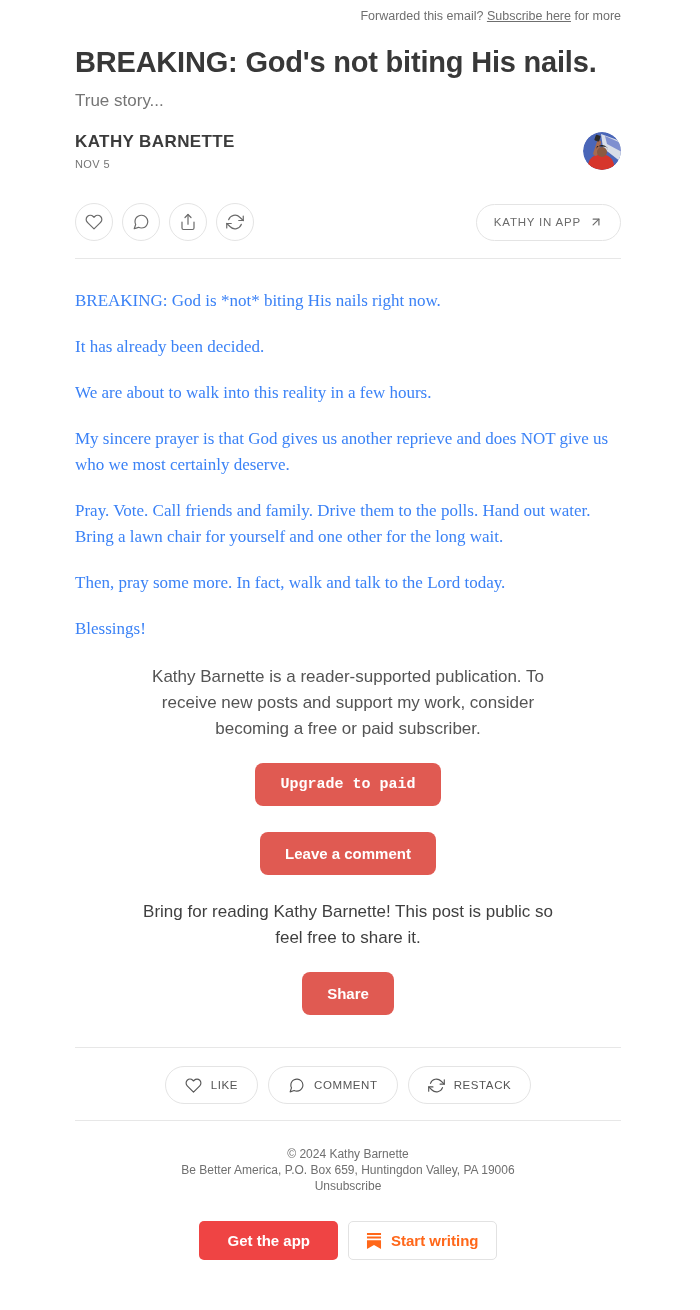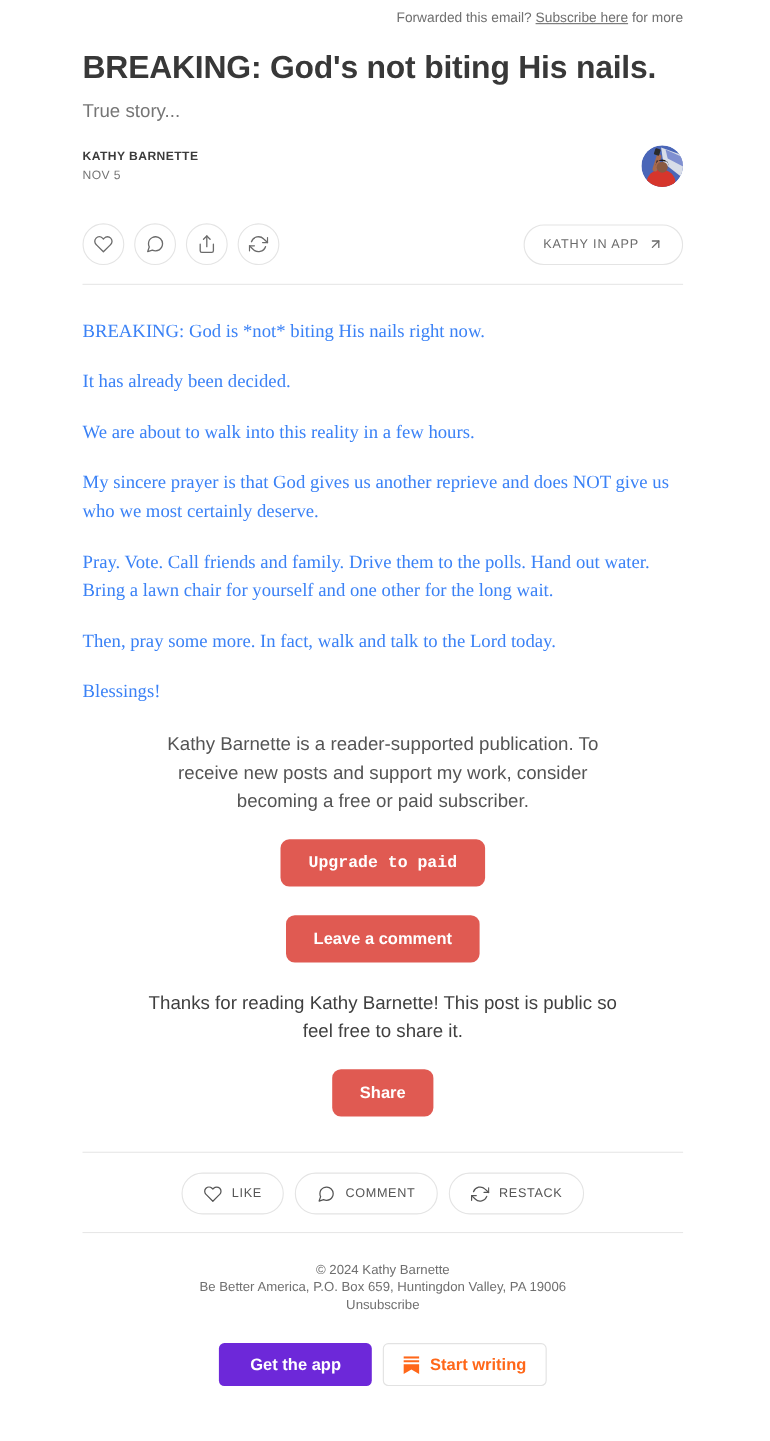--- a/index.html
+++ b/index.html
@@ -33,21 +33,21 @@
     margin-top: 11px;
     font-size: 17px;
     color: #757575;
   }
 
   
   .author-row {
     margin-top: 21px;
     display: flex; align-items: center; justify-content: space-between;
   }
-  .author-name { font-size: 11px; font-weight: 700; letter-spacing: 0.4px; color: #3b3b3b; }
+  .author-name { font-size: 17px; font-weight: 700; letter-spacing: 0.4px; color: #3b3b3b; }
   .post-date { margin-top: 6px; font-size: 11px; letter-spacing: 0.4px; color: #757575; }
   .avatar { width: 38px; height: 38px; border-radius: 50%; overflow: hidden; display: block; }
 
   
   .action-row {
     margin-top: 33px;
     display: flex; align-items: center;
   }
   .icon-btn {
     width: 38px; height: 38px; border-radius: 50%;
@@ -122,21 +122,21 @@
   
   .footer { margin-top: 25px; text-align: center; font-size: 12px; color: #6f6f6f; line-height: 16px; }
   .footer .line { display: block; }
   .footer .unsub { cursor: pointer; }
 
   .store-row {
     margin-top: 27px;
     display: flex; justify-content: center; align-items: center; gap: 10px;
   }
   .btn-get-app {
-    background: #6d28d9; color: #ffffff; border: none; cursor: pointer;
+    background: #ef4444; color: #ffffff; border: none; cursor: pointer;
     font-family: "Liberation Sans", sans-serif;
     font-size: 15px; font-weight: 700;
     padding: 11px 28px; border-radius: 5px;
   }
   .btn-start-writing {
     background: #ffffff; border: 1px solid #e2e2e2; cursor: pointer;
     display: flex; align-items: center; gap: 9px;
     font-family: "Liberation Sans", sans-serif;
     font-size: 15px; font-weight: 700; color: #ff6719;
     padding: 10px 17px; border-radius: 5px; text-align: center;
@@ -228,21 +228,21 @@
     <p>Blessings!</p>
   </div>
 
   <div class="subscribe-box">
     <div class="subscribe-msg">Kathy Barnette is a reader-supported publication. To receive new posts and support my work, consider becoming a free or paid subscriber.</div>
     <button class="btn-coral btn-upgrade">Upgrade to paid</button>
     <button class="btn-coral btn-leave-comment">Leave a comment</button>
   </div>
 
   <div class="share-box">
-    <div class="share-msg">Thanks for reading Kathy Barnette! This post is public so feel free to share it.</div>
+    <div class="share-msg">Bring for reading Kathy Barnette! This post is public so feel free to share it.</div>
     <button class="btn-coral btn-share">Share</button>
   </div>
 
   <hr class="divider divider-2">
 
   <div class="engagement-row">
     <button class="pill-btn">
       <svg width="17" height="17" viewBox="0 0 24 24" fill="none" stroke-width="1.6" stroke-linecap="round" stroke-linejoin="round">
           <path d="M20.84 4.61a5.5 5.5 0 0 0-7.78 0L12 5.67l-1.06-1.06a5.5 5.5 0 0 0-7.78 7.78l1.06 1.06L12 21.23l7.78-7.78 1.06-1.06a5.5 5.5 0 0 0 0-7.78z"></path>
         </svg>

